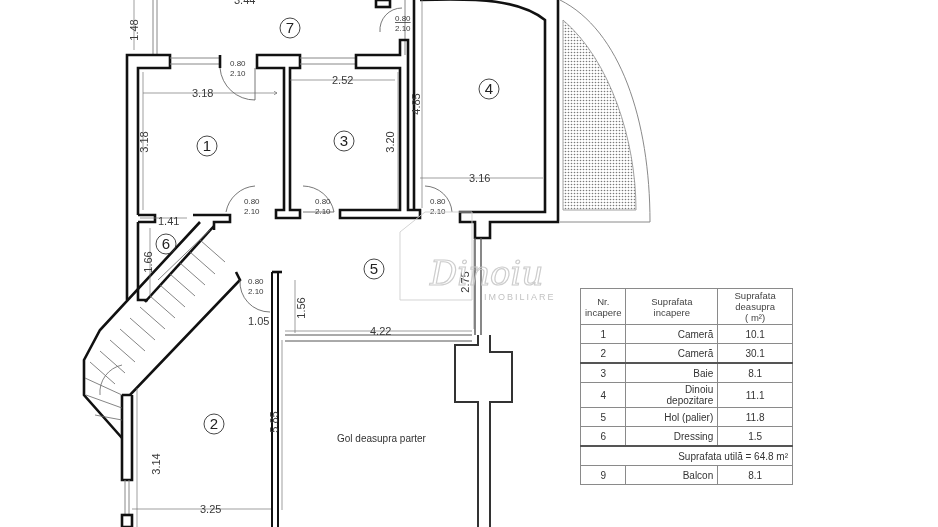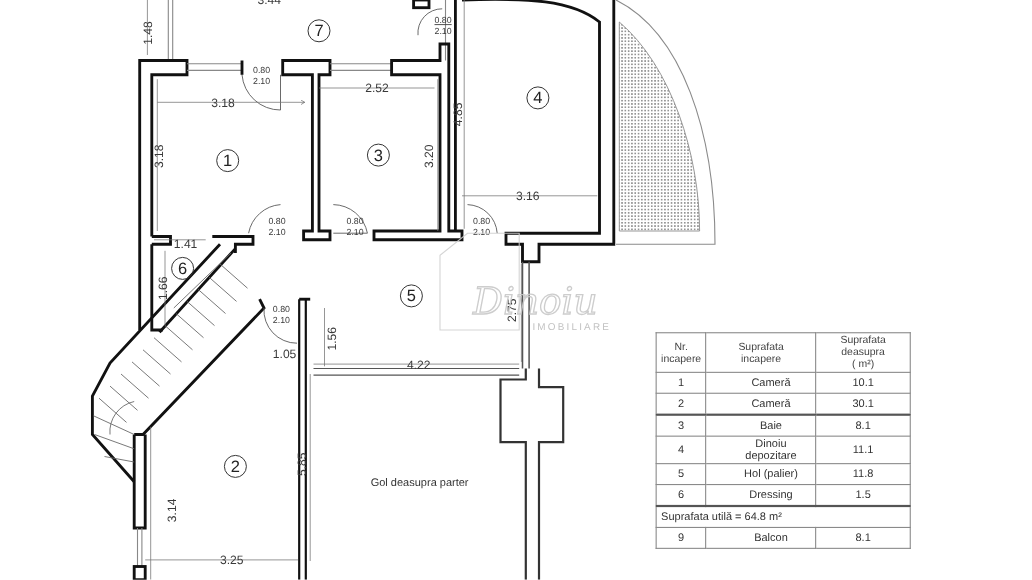--- a/index.html
+++ b/index.html
@@ -5,27 +5,27 @@
   html, body { margin:0; padding:0; background:#ffffff; }
   body { width:938px; height:527px; position:relative; overflow:hidden; font-family:"Liberation Sans", sans-serif; }
   #plan { position:absolute; left:0; top:0; }
   .dim { font-family:"Liberation Sans", sans-serif; font-size:11px; fill:#3a3a3a; }
   .door { font-family:"Liberation Sans", sans-serif; font-size:8px; fill:#3a3a3a; }
   .rnum { font-family:"Liberation Sans", sans-serif; font-size:15px; fill:#222; }
   .label { font-family:"Liberation Sans", sans-serif; font-size:10px; fill:#333; }
   .wm-text { font-family:"Liberation Sans", sans-serif; font-size:9px; letter-spacing:2px; fill:#bbbbbb; }
   .wm-script { font-family:"DejaVu Serif", serif; font-size:34px; font-style:italic; fill:none; stroke:#c8c8c8; stroke-width:1.2; }
 
-  #room-table { position:absolute; left:580px; top:302px; width:232px; border-collapse:collapse; font-family:"Liberation Sans", sans-serif; font-size:10px; color:#333; background:#fff;margin-left:16px; }
+  #room-table { position:absolute; left:580px; top:288px; width:213px; border-collapse:collapse; font-family:"Liberation Sans", sans-serif; font-size:10px; color:#333; background:#fff; }
   #room-table td, #room-table th { border:1px solid #8a8a8a; padding:1px 4px; height:16px; font-weight:normal; }
   #room-table th { font-size:9.5px; line-height:11px; color:#444; }
   #room-table td.c { text-align:center; }
-  #room-table td.l { text-align:center; padding-left:22px; }
+  #room-table td.l { text-align:right; padding-left:22px; }
   #room-table tr.thick td { border-top:2px solid #555; }
-  #room-table td.span { text-align:left; }
+  #room-table td.span { text-align:right; }
 </style>
 </head>
 <body>
 
 <svg id="plan" width="938" height="527" viewBox="0 0 938 527" xmlns="http://www.w3.org/2000/svg">
   <defs>
     <pattern id="dots" width="3" height="3" patternUnits="userSpaceOnUse">
       <rect width="3" height="3" fill="#ffffff"></rect>
       <circle cx="1.5" cy="1.5" r="0.8" fill="#7a7a7a"></circle>
     </pattern>

